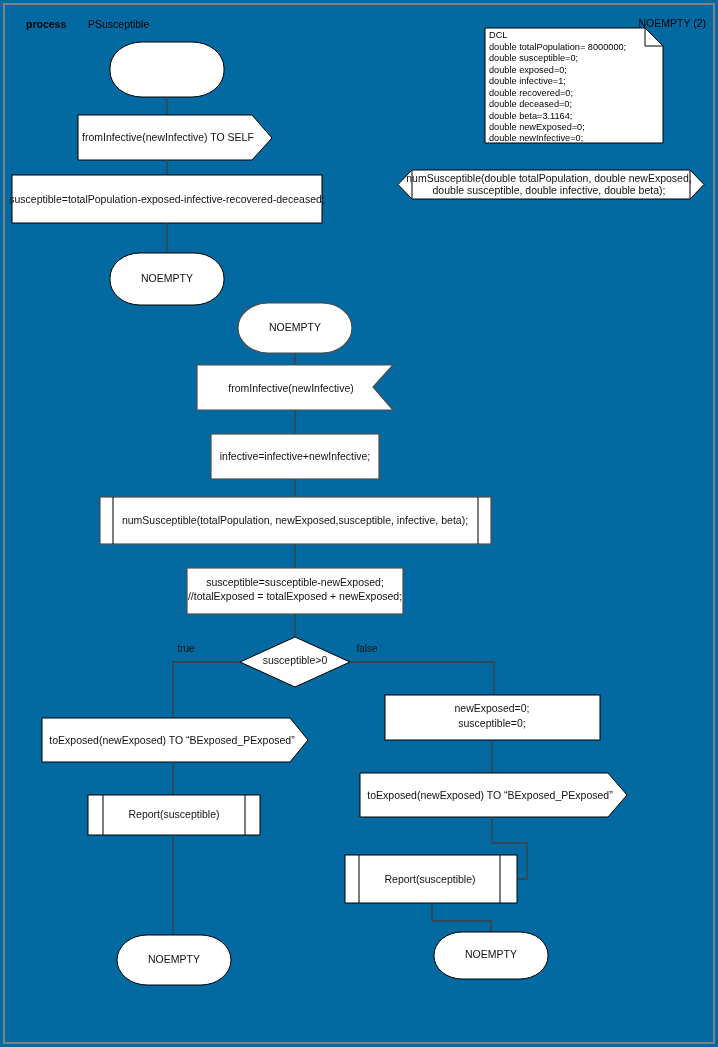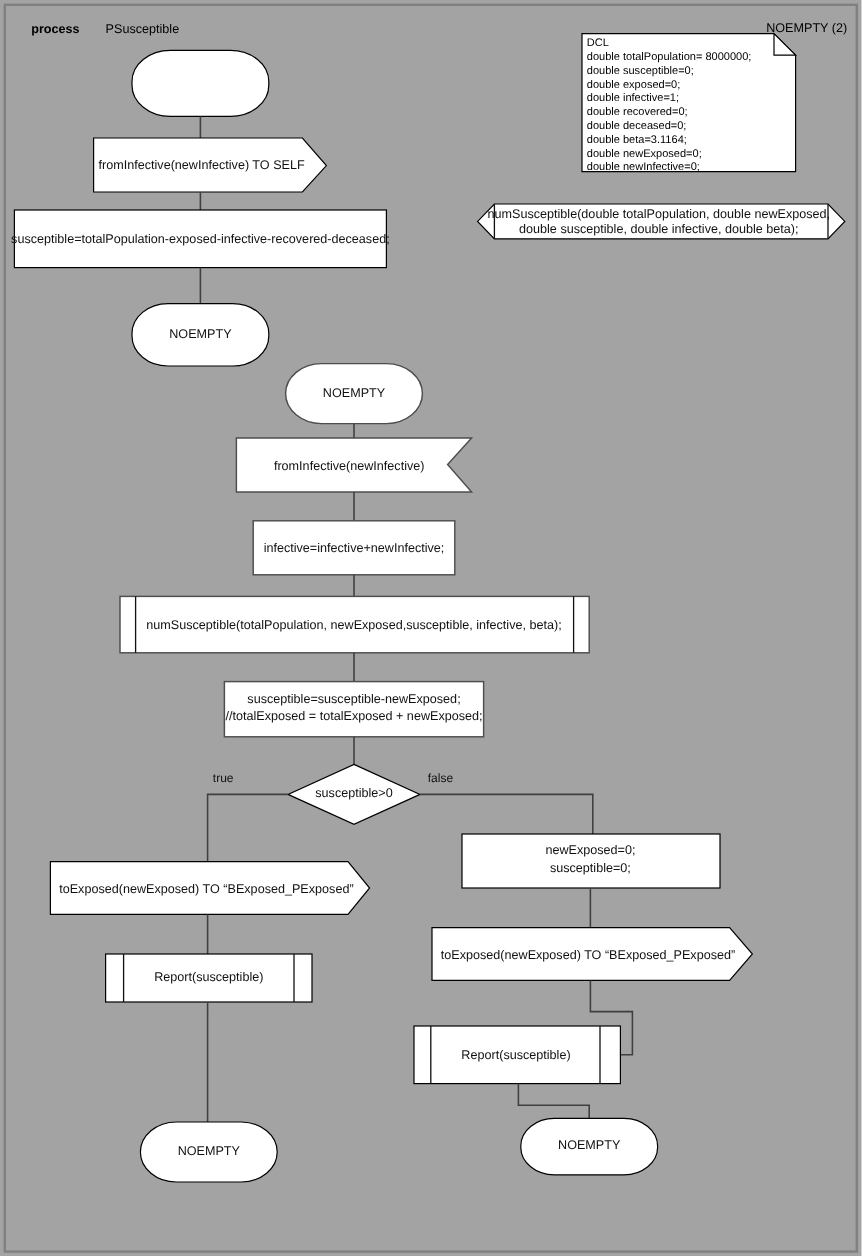--- a/index.html
+++ b/index.html
@@ -4,21 +4,21 @@
 <style>
   html, body {
     margin: 0;
     padding: 0;
     background: #ffffff;
   }
   #page {
     position: relative;
     width: 718px;
     height: 1047px;
-    background: #a3a3a3;
+    background: #0369a1;
     font-family: "Liberation Sans", sans-serif;
     overflow: hidden;
   }
   #diagram {
     position: absolute;
     left: 0;
     top: 0;
     width: 718px;
     height: 1047px;
   }

